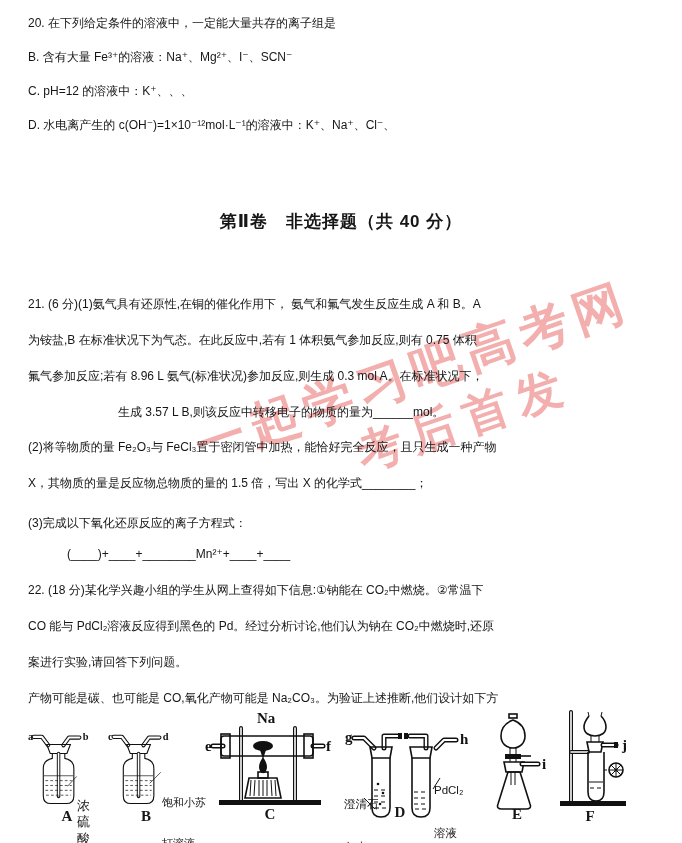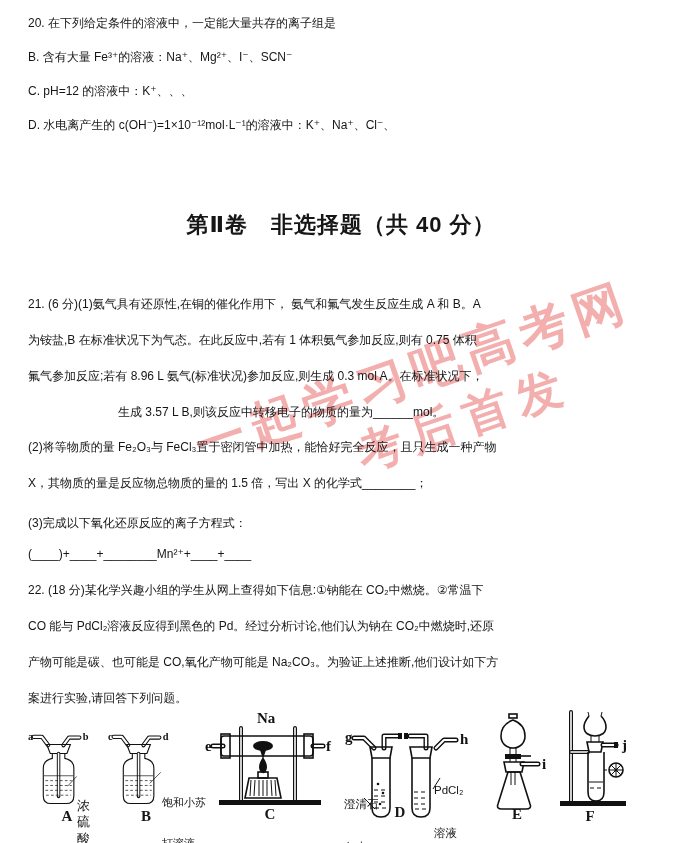--- a/index.html
+++ b/index.html
@@ -3,21 +3,21 @@
 <meta charset="utf-8">
 <style>
   html,body{margin:0;padding:0;background:#fff;}
   .page{position:relative;width:682px;height:843px;background:#ffffff;overflow:hidden;
         font-family:"Liberation Sans","DejaVu Sans",sans-serif;color:#161616;}
   .block{position:absolute;left:28px;right:26px;}
   .line{white-space:pre;font-size:12px;line-height:34px;}
   .para .line{line-height:36px;}
   .indent-line{margin-left:90px;}
   .header{position:absolute;left:0;right:0;text-align:center;
-          font-size:22px;font-weight:bold;letter-spacing:1px;}
+          font-size:17px;font-weight:bold;letter-spacing:1px;}
   .watermark{position:absolute;left:195px;top:345px;width:520px;
              transform:rotate(-19deg);transform-origin:40% 50%;
              color:rgba(232,93,93,0.5);font-weight:bold;pointer-events:none;}
   .watermark .wm1{font-size:50px;letter-spacing:7px;white-space:pre;}
   .watermark .wm2{font-size:46px;letter-spacing:10px;margin-left:150px;margin-top:-4px;white-space:pre;}
   .fig{position:absolute;}
   .fig-cap{position:absolute;bottom:0;left:0;right:0;text-align:center;
            font-family:"Liberation Serif","DejaVu Serif",serif;font-weight:bold;font-size:15px;line-height:16px;}
   .vlabel{position:absolute;width:14px;font-size:13px;line-height:1.25;letter-spacing:0;word-break:break-all;margin-top:46px;}
   .hlabel{position:absolute;font-size:11px;line-height:1.25;white-space:pre;}
@@ -55,29 +55,29 @@
     <div class="line">氟气参加反应;若有 8.96 L 氨气(标准状况)参加反应,则生成 0.3 mol A。在标准状况下，</div>
     <div class="line indent-line">生成 3.57 L B,则该反应中转移电子的物质的量为______mol。</div>
   </div>
   <div class="block para" style="top:429px;">
     <div class="line">(2)将等物质的量 Fe₂O₃与 FeCl₃置于密闭管中加热，能恰好完全反应，且只生成一种产物</div>
     <div class="line">X，其物质的量是反应物总物质的量的 1.5 倍，写出 X 的化学式________；</div>
   </div>
   <div class="block para" style="top:505px;">
     <div class="line">(3)完成以下氧化还原反应的离子方程式：</div>
   </div>
-  <div class="block para" style="top:536px;">
+  <div class="block para" style="top:536px;margin-left:39px;">
     <div class="line">(____)+____+________Mn²⁺+____+____</div>
   </div>
 
   <div class="block para" style="top:572px;">
     <div class="line">22. (18 分)某化学兴趣小组的学生从网上查得如下信息:①钠能在 CO₂中燃烧。②常温下</div>
     <div class="line">CO 能与 PdCl₂溶液反应得到黑色的 Pd。经过分析讨论,他们认为钠在 CO₂中燃烧时,还原</div>
+    <div class="line">案进行实验,请回答下列问题。</div>
     <div class="line">产物可能是碳、也可能是 CO,氧化产物可能是 Na₂CO₃。为验证上述推断,他们设计如下方</div>
-    <div class="line">案进行实验,请回答下列问题。</div>
   </div>
 
   <div class="fig" style="left:28px;top:732px;width:78px;height:92px;">
     <svg width="66" height="75" viewBox="0 0 95 108">
       <polyline class="tube-o" stroke-width="6" points="8,7 20,7 29,19"></polyline>
       <polyline class="tube-i" stroke-width="3" points="8,7 20,7 29,19"></polyline>
       <polyline class="tube-o" stroke-width="6" points="51,19 59,8 74,8"></polyline>
       <polyline class="tube-i" stroke-width="3" points="51,19 59,8 74,8"></polyline>
       <path class="g" d="M27,18 L61,18 L56,31 L32,31 Z" fill="#fff"></path>
       <path class="g" d="M35,31 L35,38 C26,40 22,45 22,52 L22,92 C22,99 26,103 33,103 L55,103 C62,103 66,99 66,92 L66,52 C66,45 62,40 53,38 L53,31"></path>

